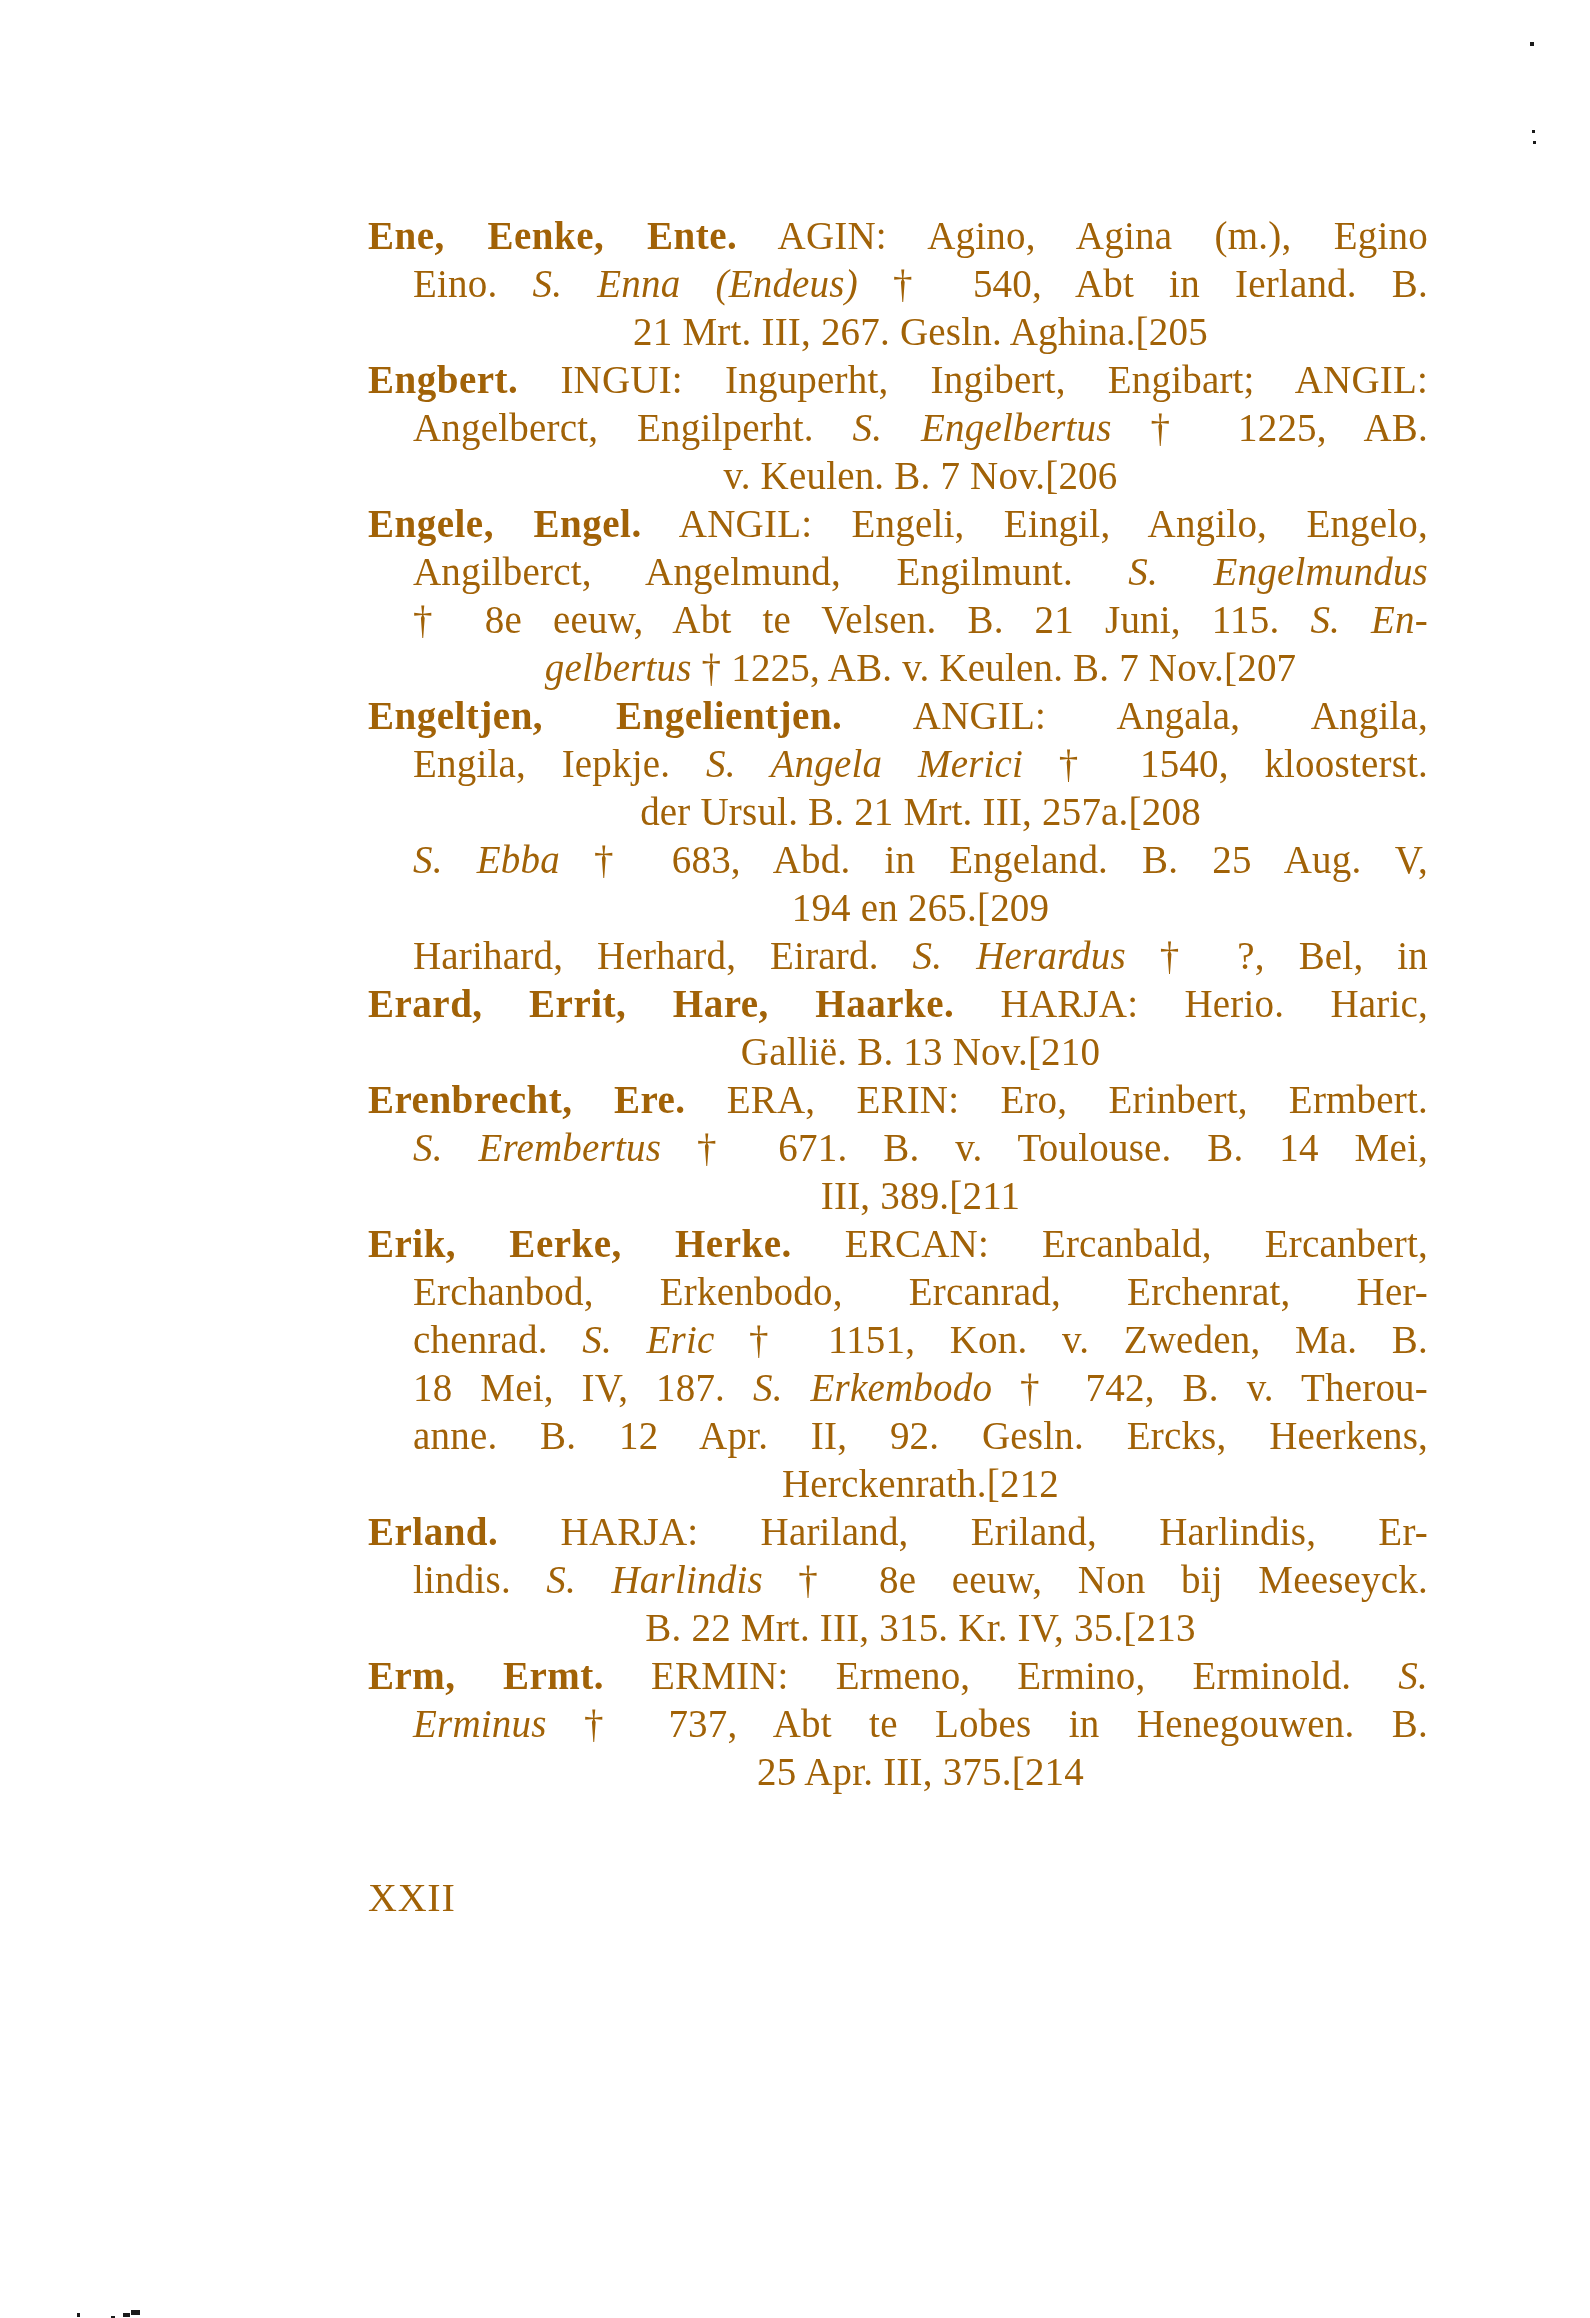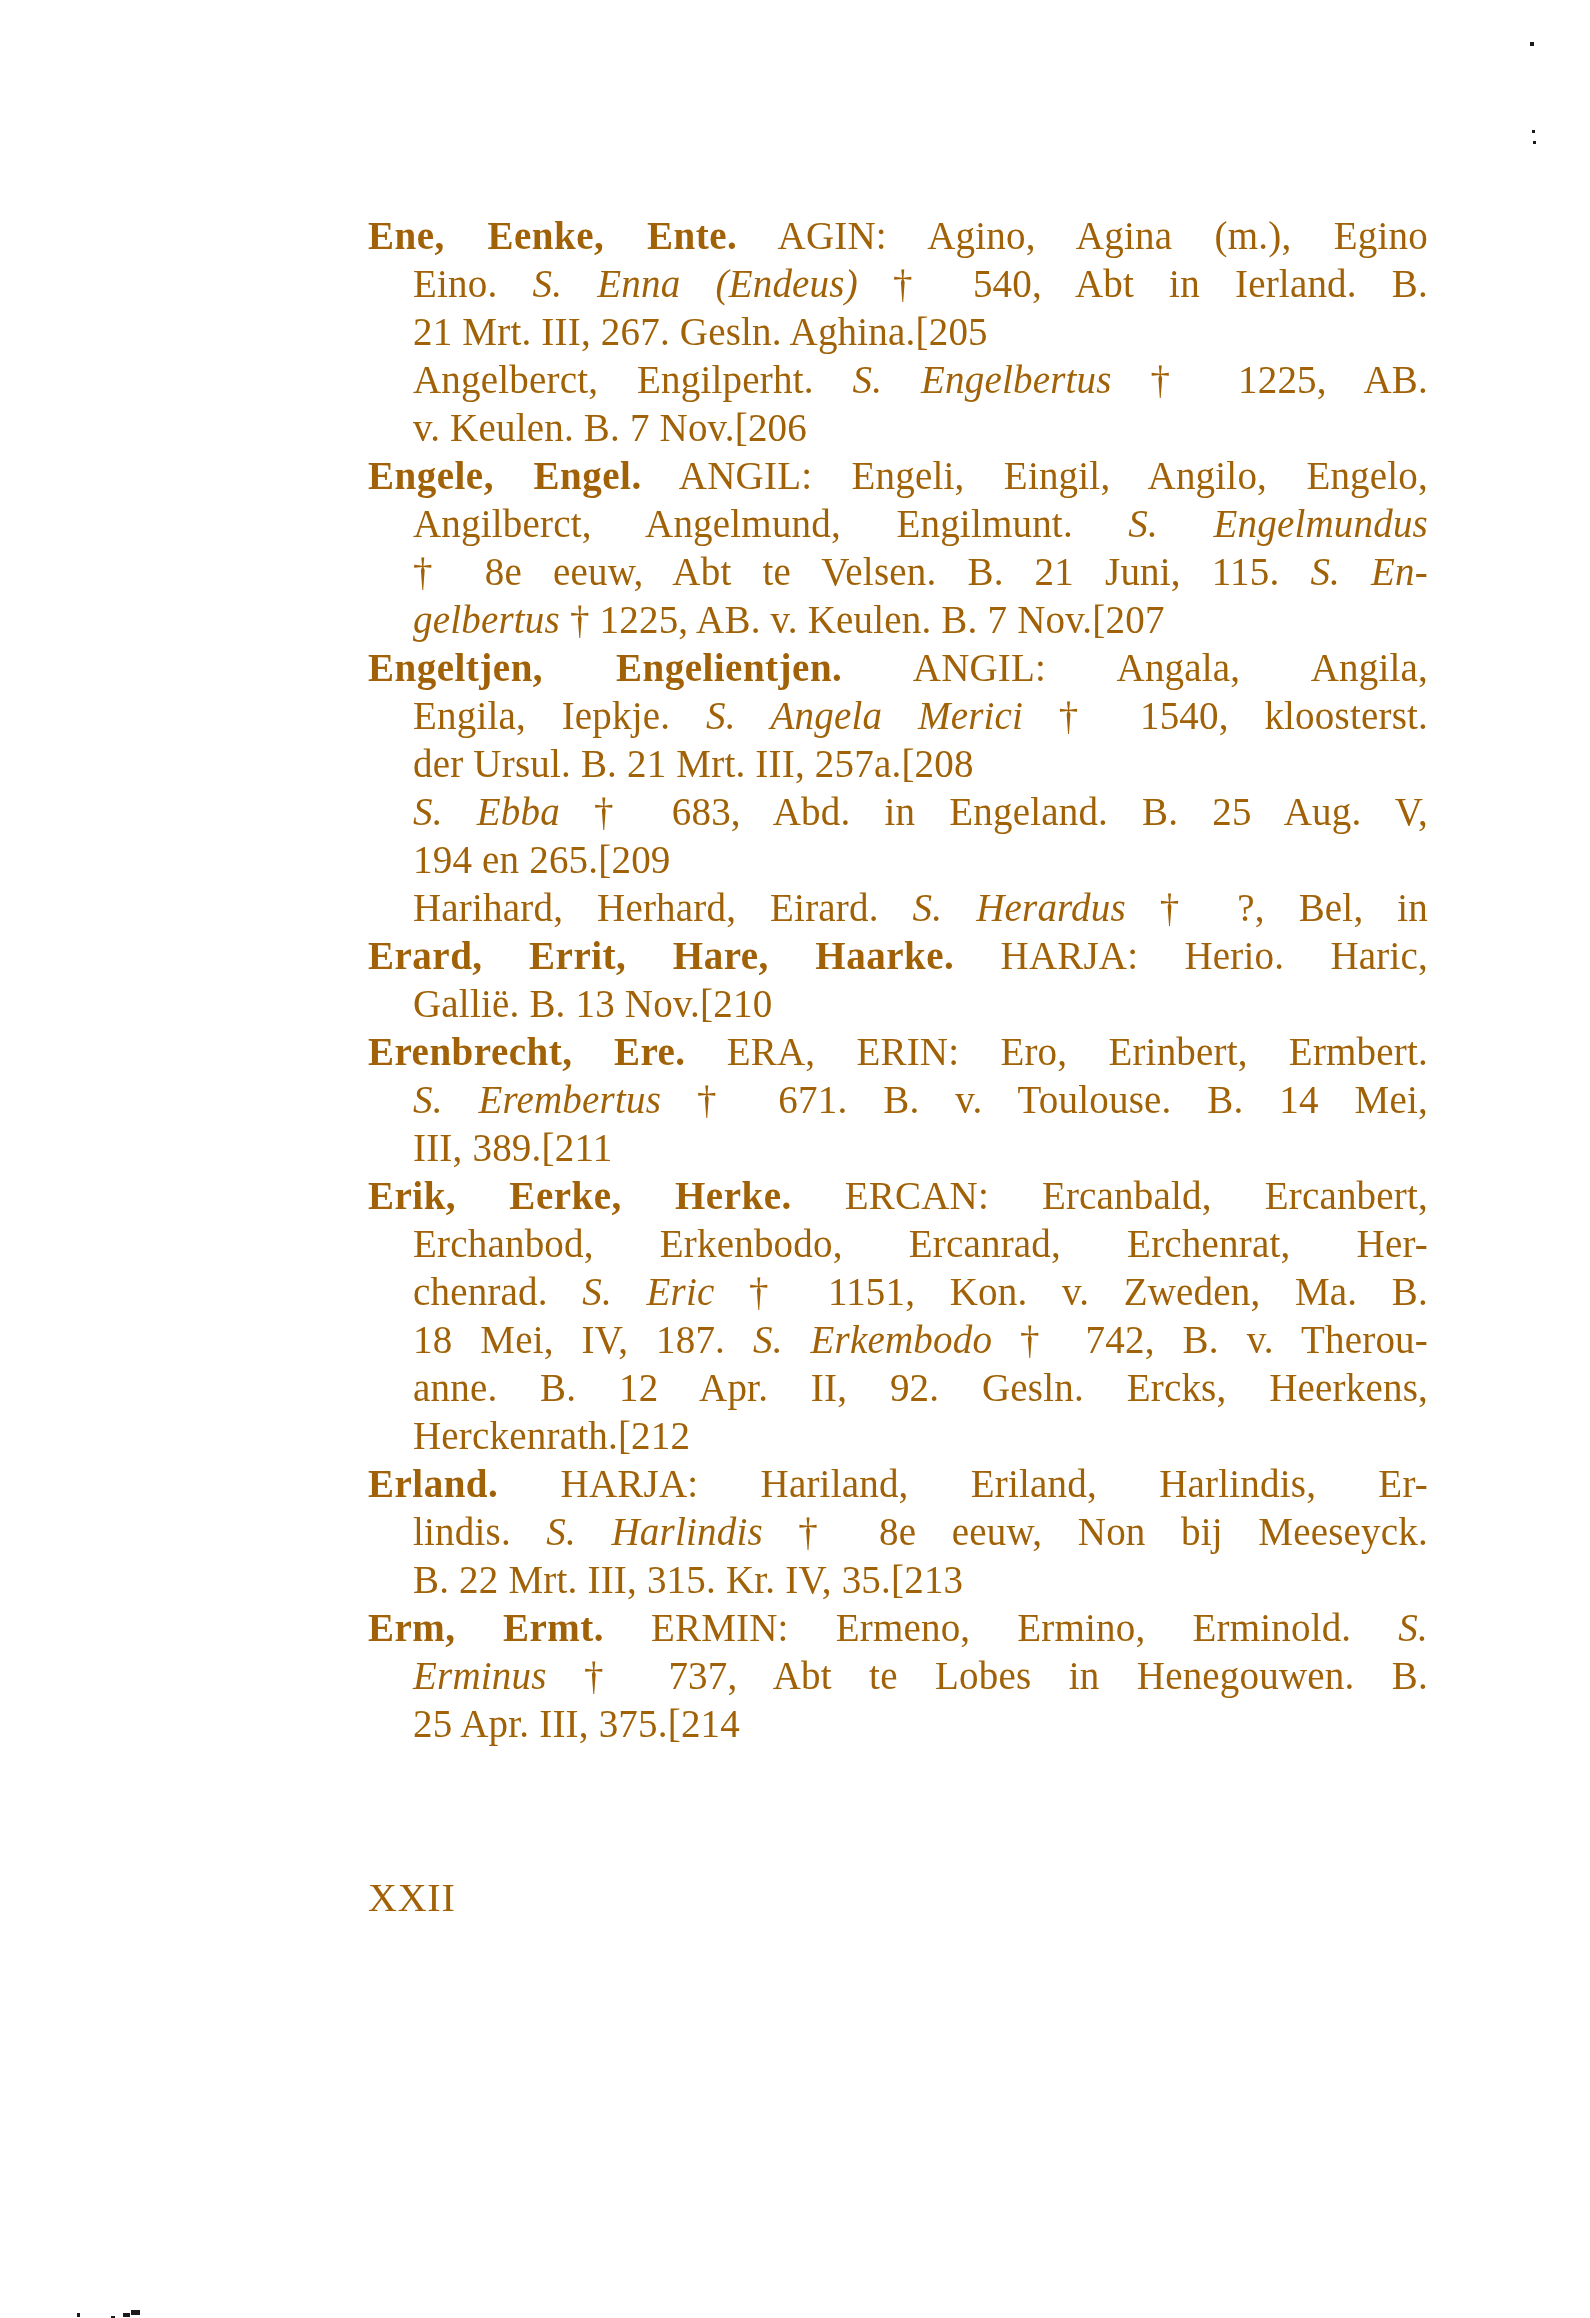--- a/index.html
+++ b/index.html
@@ -23,21 +23,21 @@
     letter-spacing:0.2px;
   }
   .line.fill{
     white-space:normal;
     text-align:justify;
     text-align-last:justify;
     overflow:hidden;
   }
   .line.end{
     display:flex;
-    justify-content:flex-start;
+    justify-content:center;
     white-space:nowrap;
   }
   .indent{padding-left:45px;}
   .s-b{font-weight:bold;letter-spacing:0.5px;}
   .s-i{font-style:italic;}
   .s-r{}
   .pagenum{
     position:absolute;
     left:368px;top:1874px;
     font-size:40px;line-height:48px;
@@ -52,20 +52,21 @@
   <div class="textblock">
       <div>
         <div class="line fill"><span><span class="s-b">Ene, Eenke, Ente.</span><span class="s-r"> AGIN: Agino, Agina (m.), Egino</span></span></div>
         <div class="line fill indent"><span><span class="s-r">Eino. </span><span class="s-i">S. Enna (Endeus)</span><span class="s-r"> † 540, Abt in Ierland. B.</span></span></div>
         <div class="line end indent">
           <span><span class="s-r">21 Mrt. III, 267.  Gesln.  Aghina.</span></span>
           <span>[205</span>
         </div>
       </div>
       <div>
+        <div class="line fill"><span><span class="s-b">Engbert.</span><span class="s-r"> INGUI: Inguperht, Ingibert, Engibart; ANGIL:</span></span></div>
         <div class="line fill indent"><span><span class="s-r">Angelberct, Engilperht. </span><span class="s-i">S. Engelbertus</span><span class="s-r"> † 1225, AB.</span></span></div>
         <div class="line end indent">
           <span><span class="s-r">v. Keulen.  B. 7 Nov.</span></span>
           <span>[206</span>
         </div>
       </div>
       <div>
         <div class="line fill"><span><span class="s-b">Engele, Engel.</span><span class="s-r"> ANGIL: Engeli, Eingil, Angilo, Engelo,</span></span></div>
         <div class="line fill indent"><span><span class="s-r">Angilberct, Angelmund, Engilmunt. </span><span class="s-i">S. Engelmundus</span></span></div>
         <div class="line fill indent"><span><span class="s-r">† 8e eeuw, Abt te Velsen. B. 21 Juni, 115. </span><span class="s-i">S. En-</span></span></div>

